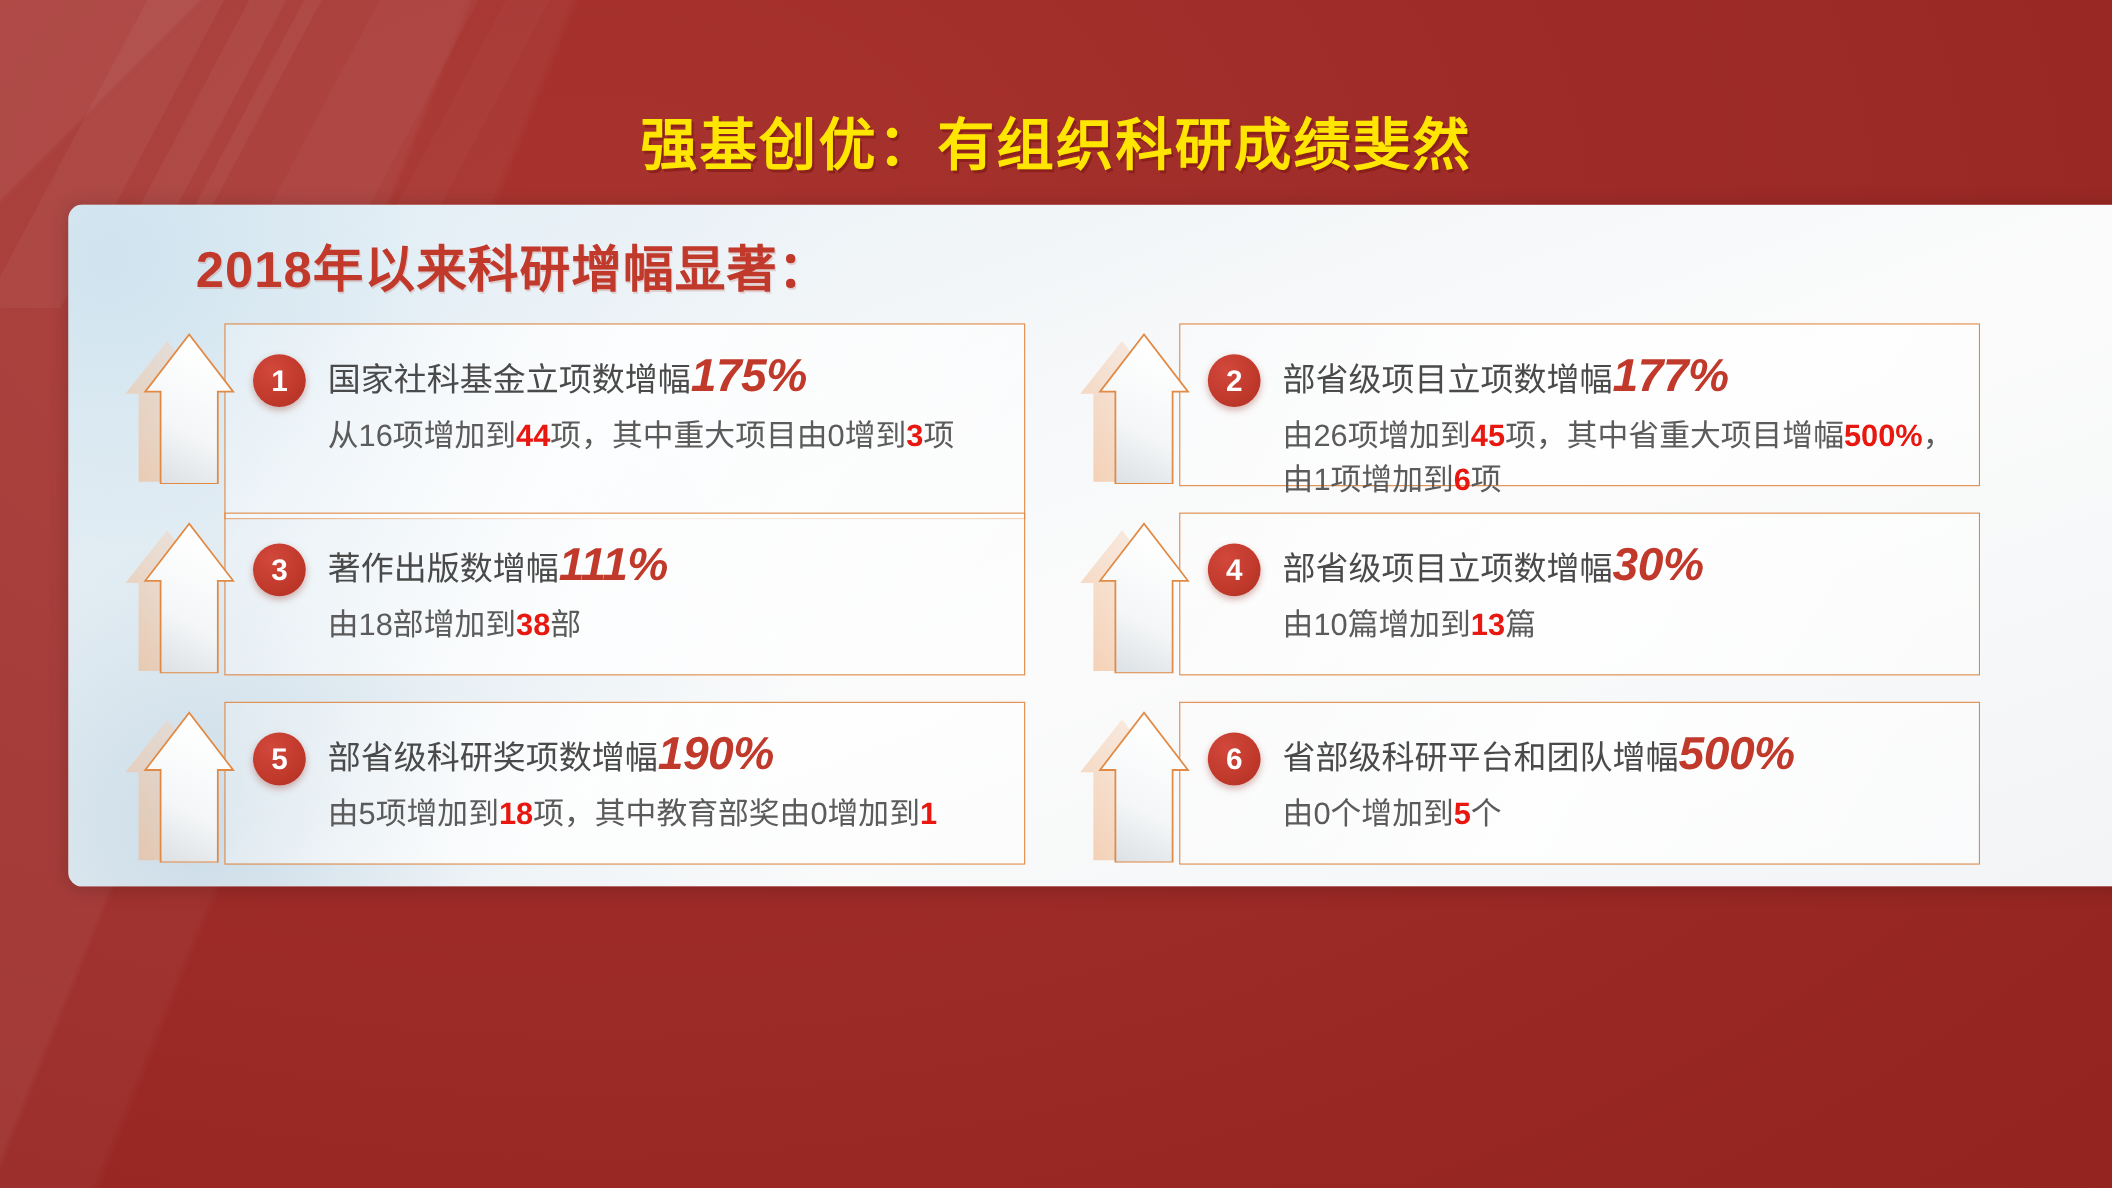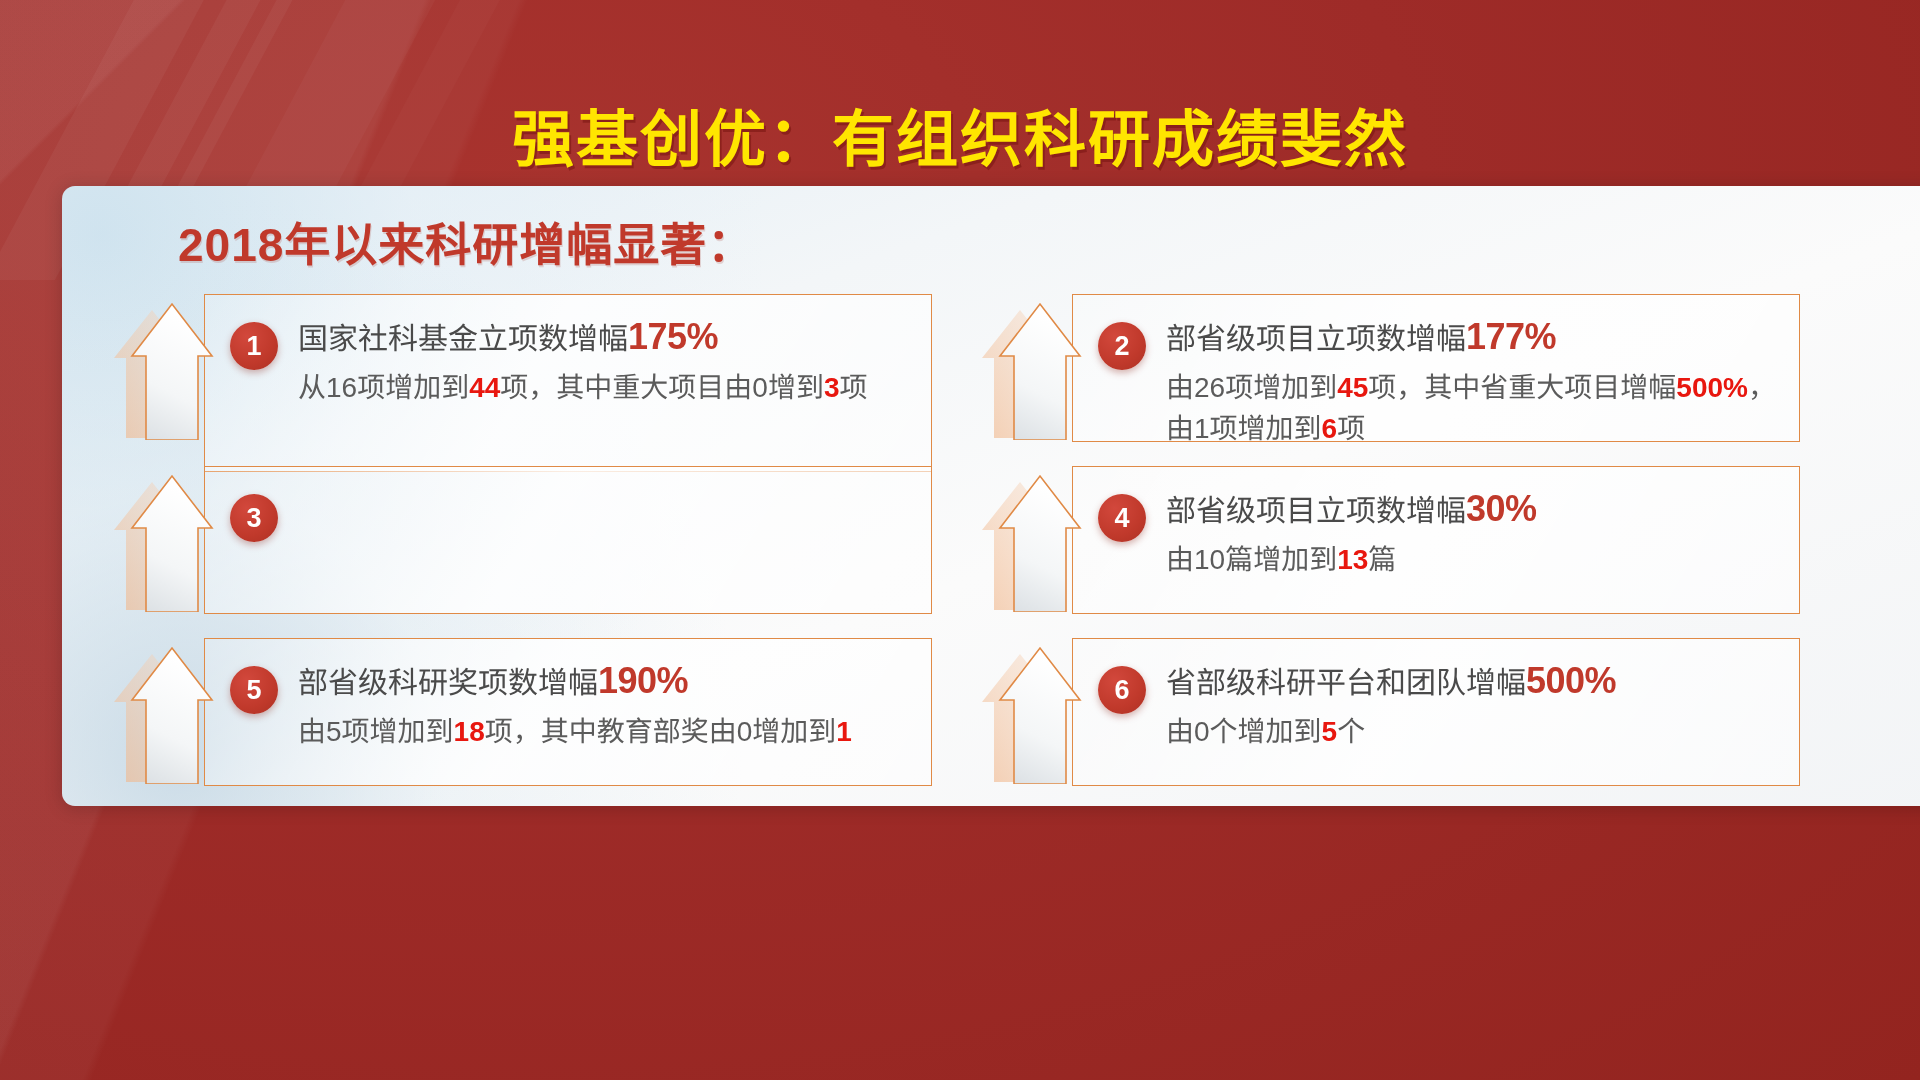--- a/index.html
+++ b/index.html
@@ -31,21 +31,21 @@
   .stripe.s3 { left: 222px; top: -40px; width: 16px;  height: 285px; }
   .stripe.s4 { left: 300px; top: -40px; width: 90px;  height: 250px; opacity:.7;}
   .stripe.s5 { left: 420px; top: -40px; width: 40px;  height: 230px; opacity:.55;}
 
   .title {
     position: absolute;
     left: 0; right: 0;
     top: 104px;
     text-align: center;
     color: #ffe600;
-    font-size: 62px;
+    font-size: 52px;
     font-weight: 700;
     letter-spacing: 2px;
     line-height: 1.15;
     text-shadow: 2px 3px 0 rgba(120,20,16,0.55);
     white-space: nowrap;
   }
 
   .panel {
     position: absolute;
     left: 62px;
@@ -138,22 +138,23 @@
   }
   .headline {
     font-size: 30px;
     color: #4a4a4a;
     line-height: 1.28;
     white-space: nowrap;
   }
   .headline .pct {
     color: #c0392b;
     font-weight: 700;
-    font-size: 36px;
+    font-size: 42px;
     letter-spacing: -0.5px;
+    font-style: italic;
   }
   .detail {
     margin-top: 8px;
     font-size: 28px;
     color: #5b5b5b;
     line-height: 1.45;
   }
   .detail b { color: #e8170f; font-weight: 700; }
 </style>
 </head>
@@ -235,20 +236,24 @@
         <linearGradient id="agFill" x1="0" y1="1" x2="0.3" y2="0">
           <stop offset="0%" stop-color="#d9dee2"></stop>
           <stop offset="45%" stop-color="#f4f6f7"></stop>
           <stop offset="100%" stop-color="#ffffff"></stop>
         </linearGradient>
       </defs>
       <path d="M14 140 L14 60 L2 60 L40 12 L78 60 L66 60 L66 140 Z" fill="url(#agShadow)" opacity="0.75"></path>
       <path d="M34 142 L34 58 L20 58 L60 6 L100 58 L86 58 L86 142 Z" fill="url(#agFill)" stroke="#e08a46" stroke-width="1.6"></path>
     </svg></div>
             <div class="badge">3</div>
+            <div class="card-body">
+              <div class="headline"><span>著作出版数增幅</span><span class="pct">111%</span></div>
+              <div class="detail"><span>由18部增加到</span><b>38</b><span>部</span></div>
+            </div>
           </div>
           <div class="card col2 row2">
             <div class="card-box"></div>
             <div class="arrow">
     <svg viewBox="0 0 104 142" width="104" height="142" aria-hidden="true">
       <defs>
         <linearGradient id="agShadow" x1="0" y1="1" x2="1" y2="0">
           <stop offset="0%" stop-color="#f0b487" stop-opacity="0.85"></stop>
           <stop offset="100%" stop-color="#f7d6bd" stop-opacity="0.45"></stop>
         </linearGradient>

